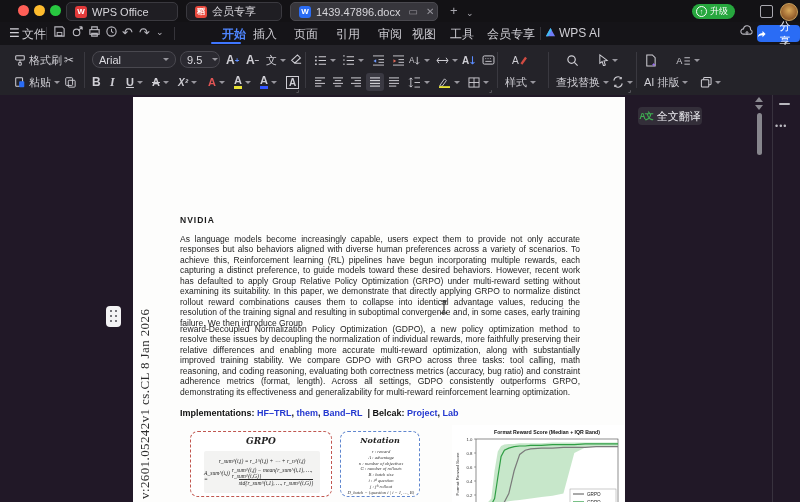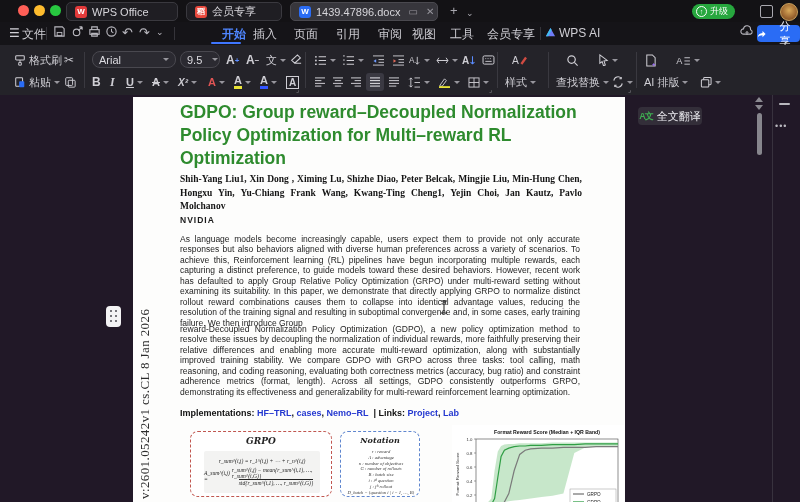--- a/index.html
+++ b/index.html
@@ -449,31 +449,29 @@
     <span class="scroll-tri" style="left:755px;top:10px;border-top:5px solid #8a8990;"></span>
     <div class="scroll-thumb"></div>
 
     <div class="rail-div"></div>
     <div class="rail-dash"></div>
     <div class="rail-dots">•••</div>
   </div>
 
   <div class="margin-note">v:2601.05242v1   cs.CL   8 Jan 2026</div>
 
-  <div class="doc-title">GDPO: Group reward–Decoupled Normalization Policy Optimization for Multi–reward RL Optimization</div>
-  <div class="doc-authors">Shih-Yang Liu1, Xin Dong , Ximing Lu, Shizhe Diao, Peter Belcak, Mingjie Liu, Min-Hung Chen, Hongxu Yin, Yu-Chiang Frank Wang, Kwang-Ting Cheng1, Yejin Choi, Jan Kautz, Pavlo Molchanov</div>
   <div class="doc-affil">NVIDIA</div>
   <div class="doc-abs" style="top:234px;">As language models become increasingly capable, users expect them to provide not only accurate responses but also behaviors aligned with diverse human preferences across a variety of scenarios.  To achieve this, Reinforcement learning (RL) pipelines have begun incorporating multiple rewards, each capturing a distinct preference, to guide models toward these desired behaviors.  However, recent work has defaulted to apply Group Relative Policy Optimization (GRPO) under multi-reward setting without examining its suitability.  In this paper, we demonstrate that directly applying GRPO to normalize distinct rollout reward combinations causes them to collapse into identical advantage values, reducing the resolution of the training signal and resulting in suboptimal convergence and, in some cases, early training failure.  We then introduce Group</div>
   <div class="doc-abs" style="top:324px;">reward-Decoupled Normalization Policy Optimization (GDPO), a new policy optimization method to resolve these issues by decoupling the normalization of individual rewards, more faithfully preserving their relative differences and enabling more accurate multi-reward optimization, along with substantially improved training stability.  We compare GDPO with GRPO across three tasks:  tool calling, math reasoning, and coding reasoning, evaluating both correctness metrics (accuracy, bug ratio) and constraint adherence metrics (format, length).  Across all settings, GDPO consistently outperforms GRPO, demonstrating its effectiveness and generalizability for multi-reward reinforcement learning optimization.</div>
 
   <div class="doc-impl">
     <span>Implementations:</span>
-    <span class="blue-link">HF–TRL</span><span>, </span><span class="blue-link">cases</span><span>, </span><span class="blue-link">Nemo–RL</span>
+    <span class="blue-link">HF–TRL</span><span>, </span><span class="blue-link">them</span><span>, </span><span class="blue-link">Band–RL</span>
     &nbsp;<span>|</span>
-    <span>Links:</span>
+    <span>Belcak:</span>
     <span class="blue-link">Project</span><span>, </span><span class="blue-link">Lab</span>
   </div>
 
   <div class="fig-box grpo-box">
     <div class="fig-title" style="font-size:9px;margin-top:4px;">GRPO</div>
     <div class="formula-card">
       <div>r_sum^(i,j) = r_1^(i,j) + ⋯ + r_n^(i,j)</div>
       <div style="display:flex;align-items:center;gap:2px;">
         <span>A_sum^(i,j) =</span>
         <span class="frac">

